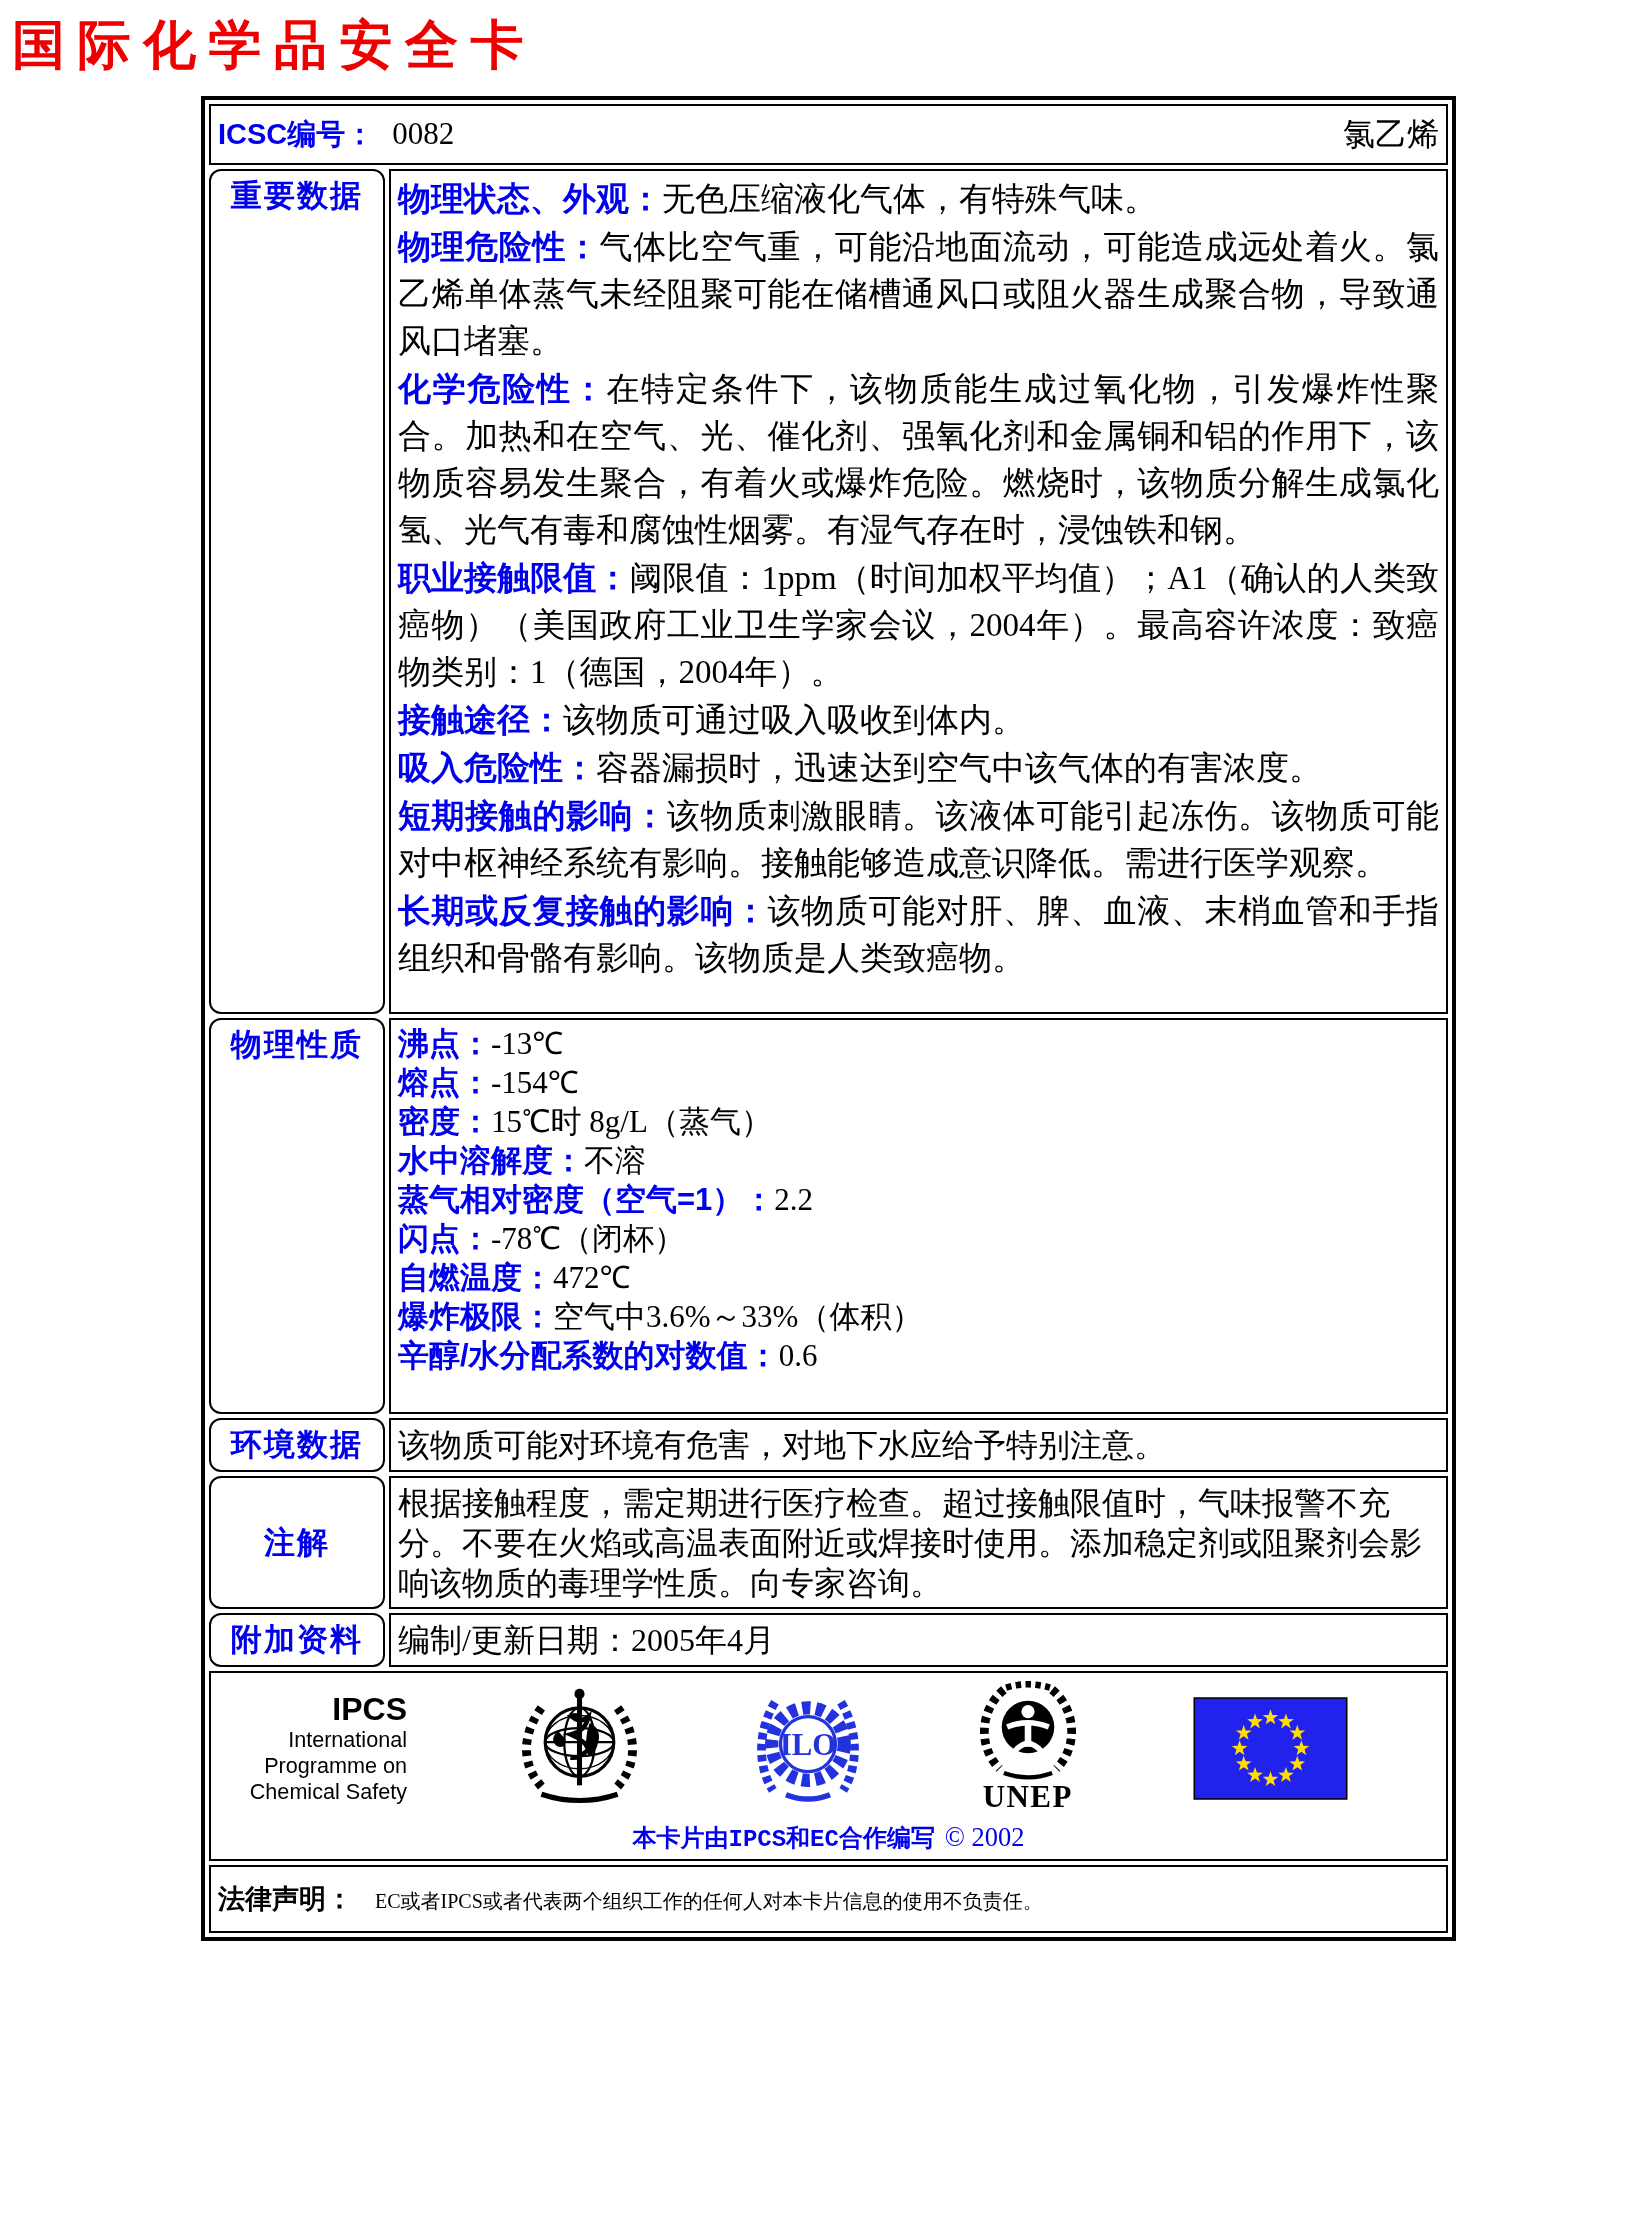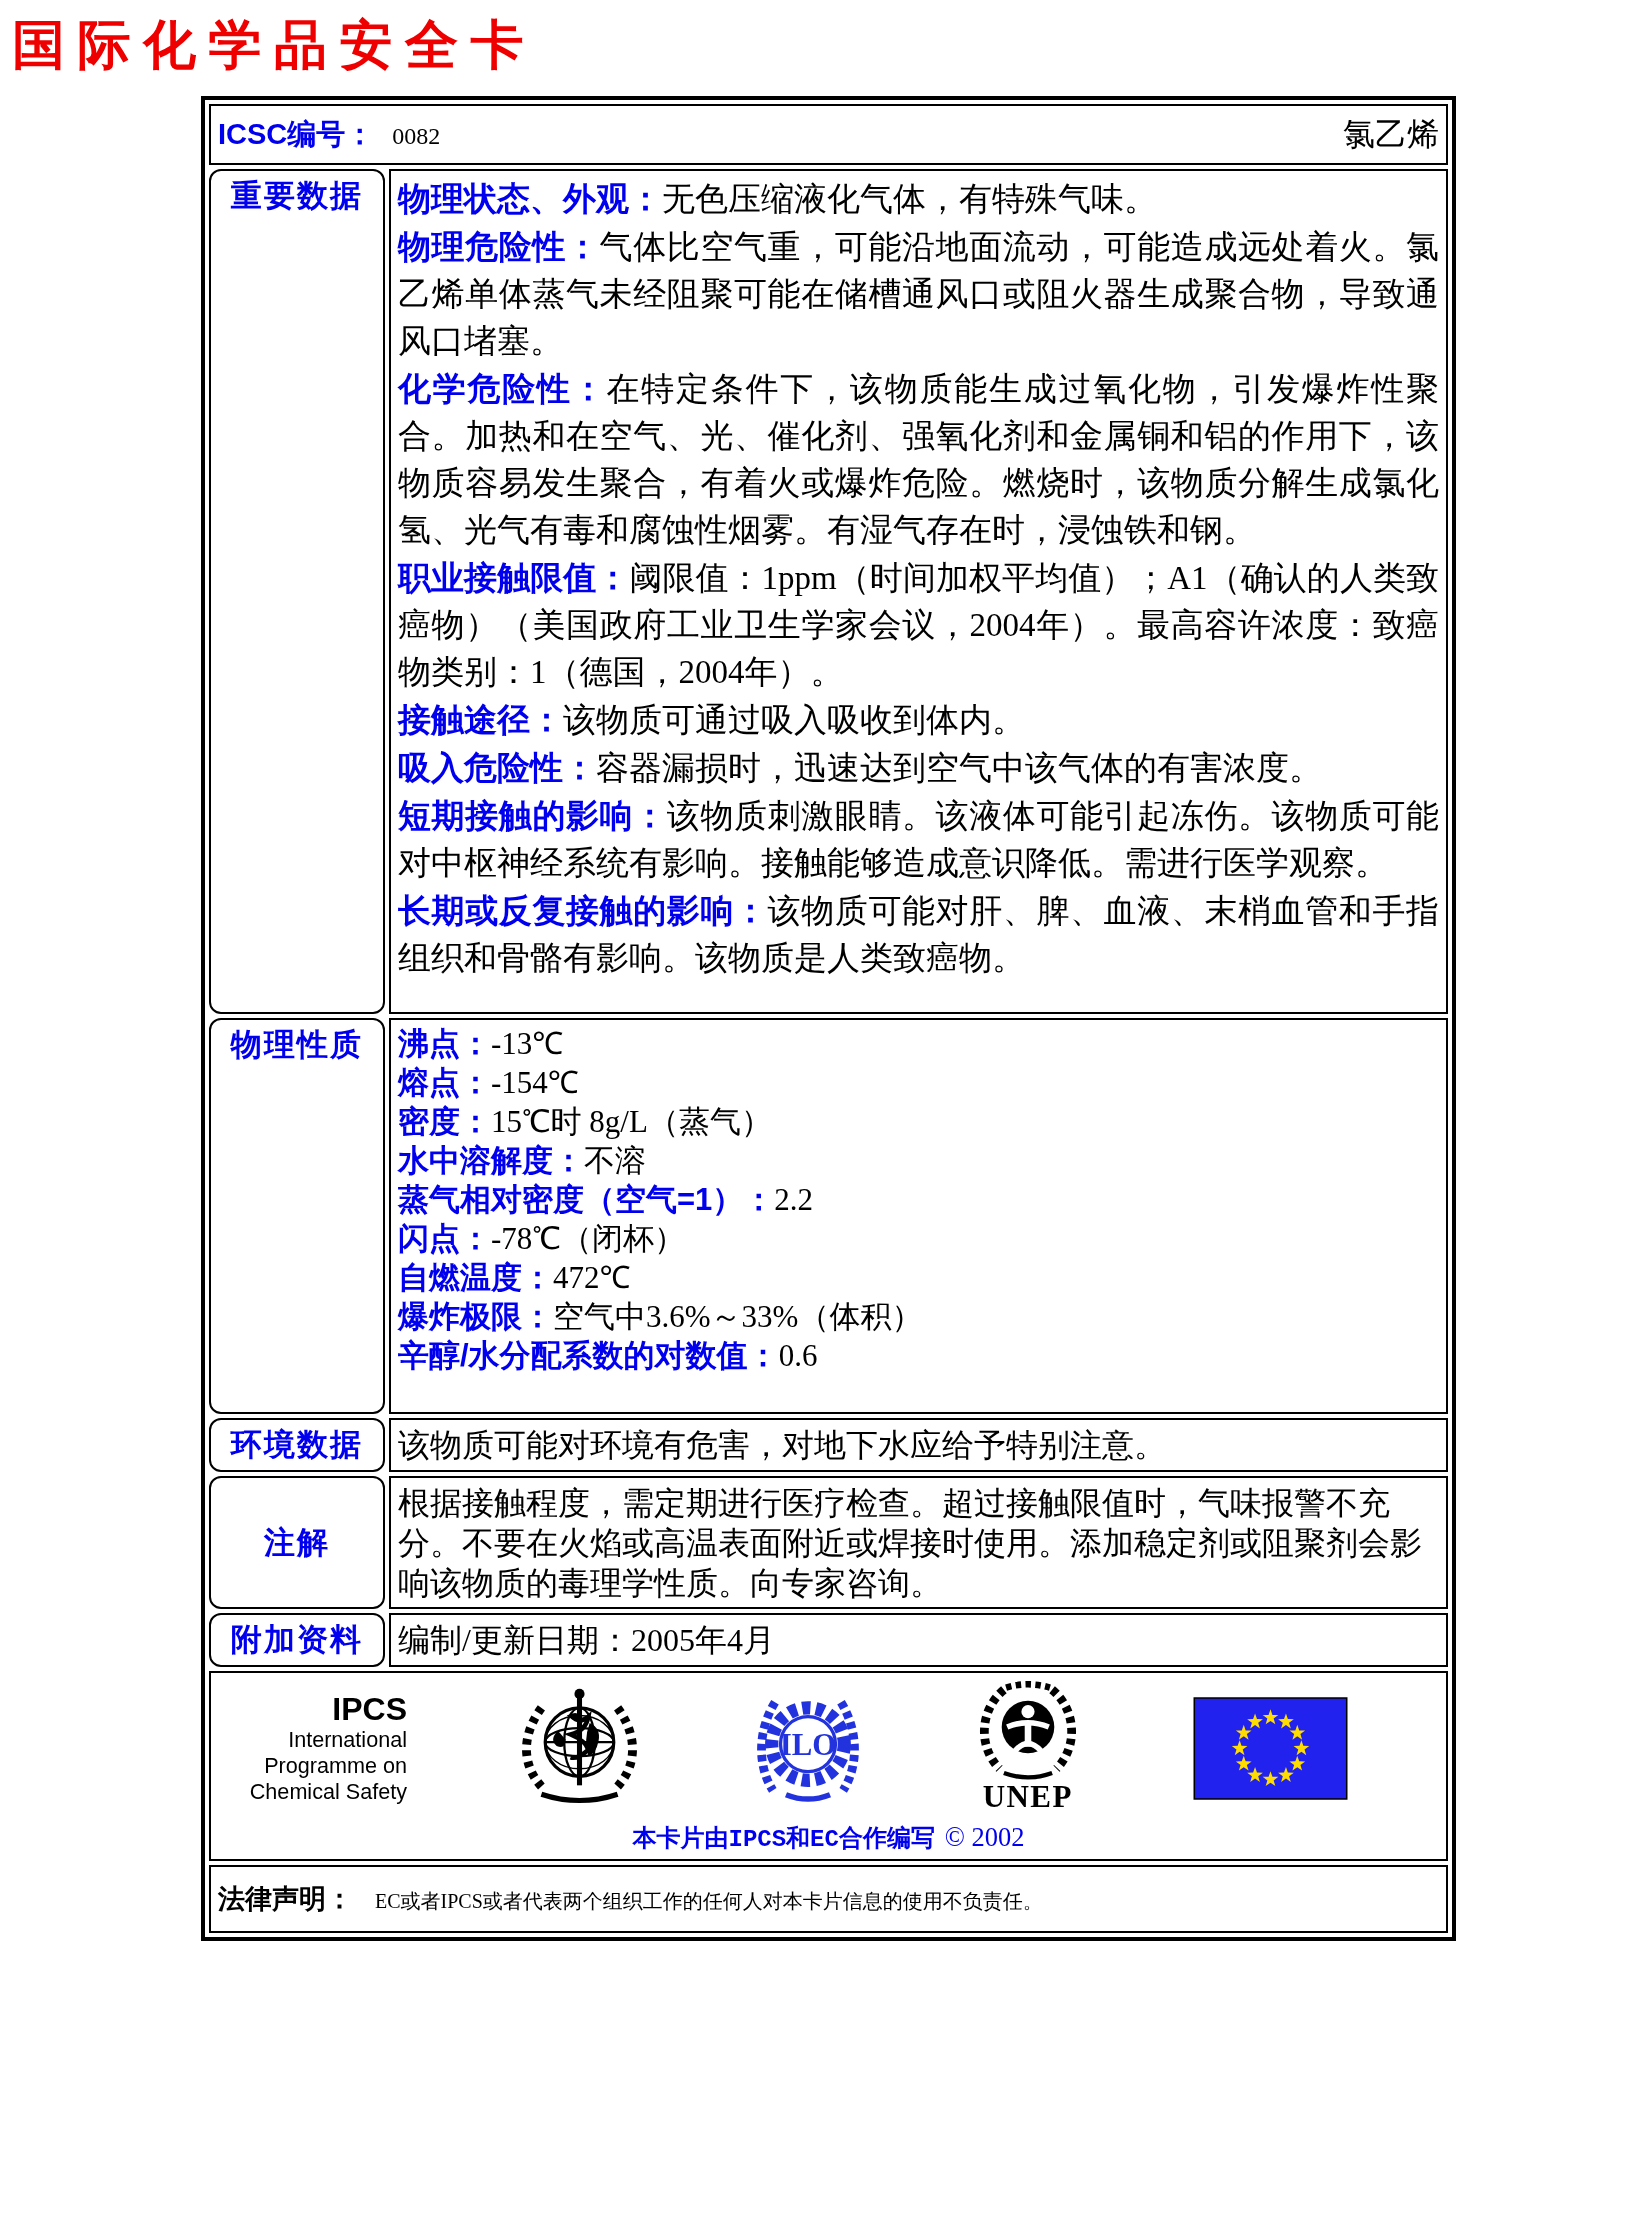--- a/index.html
+++ b/index.html
@@ -46,21 +46,21 @@
   col.c-label{width:176px;}
   
   tr.r-hdr td{height:61px;vertical-align:middle;}
   .hdr-flex{display:flex;justify-content:space-between;align-items:center;width:100%;}
   .k{
     color:var(--blue);
     font-family:"Liberation Sans",sans-serif;
     font-weight:bold;
   }
   .hdr-label{font-size:29px;}
-  .hdr-num{font-size:24px;margin-left:18px;}
+  .hdr-num{font-size:31px;margin-left:18px;}
   .hdr-chem{font-size:32px;margin-left:20px;}
   
   td.lbl-cell{
     text-align:center;
     vertical-align:middle;
     color:var(--blue);
     font-family:"Liberation Sans",sans-serif;
     font-weight:bold;
     font-size:31px;
     letter-spacing:2.1px;

